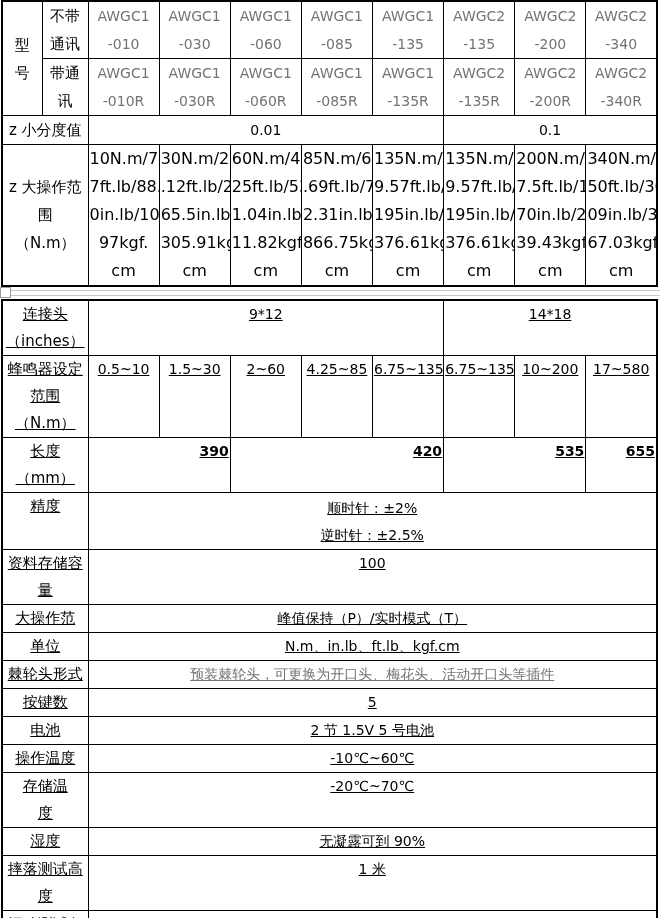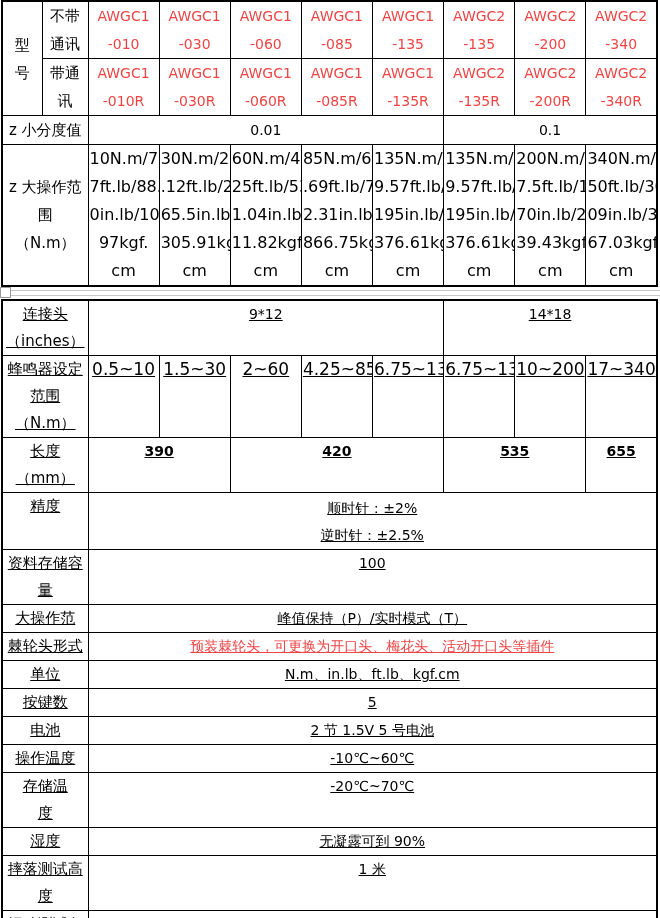--- a/index.html
+++ b/index.html
@@ -6,33 +6,33 @@
   body{width:660px;font-family:"DejaVu Sans",sans-serif;color:#000;}
   table{border-collapse:collapse;table-layout:fixed;width:657px;margin-left:1px;border:2px solid #000;}
   td{border:1px solid #000;text-align:center;vertical-align:middle;white-space:pre-line;
      overflow:hidden;padding:0 1px;font-size:14px;}
   
   .t1 td{line-height:28px;}
   .t1 .r1,.t1 .r2{height:57px;}
   .t1 .r3{height:28px;margin-left:44px;}
   .t1 .r4{height:138px;}
   .cjk{font-size:15px;}
-  .red{color:#ef4444;}
+  .red{color:#737373;}
   .range-val{font-size:16px;line-height:28px;}
   
   .tbl-gap{position:relative;height:12px;}
   .gap-line{position:absolute;left:0;right:0;top:3px;height:4px;
             border-top:1px solid #c9c9c9;border-bottom:1px solid #c9c9c9;}
   .gap-handle{position:absolute;left:0;top:0;width:9px;height:9px;background:#fff;
               border:1px solid #9a9a9a;z-index:2;}
   
   .t2 td{line-height:27px;vertical-align:top;text-decoration:underline;}
   .t2 .lbl{font-size:15px;}
-  .num{font-size:17px;}
-  .bold{font-weight:bold;}
+  .num{font-size:14px;}
+  .bold{font-weight:bold;text-align:right;}
   .acc-val{line-height:23px;padding-top:2px;margin-left:16px;}
   .hr-conn{height:54px;}  .hr-buzz{height:56px;}  .hr-1{height:27px;}
   .hr-acc{height:47px;}   .hr-cap{height:55px;margin-left:8px;}   .hr-2{height:28px;}
   .hr-stor{height:54px;}  .hr-drop{height:54px;}  .hr-vib{height:55px;}
 </style>
 </head>
 <body>
 
 <table class="t1">
   <colgroup>
@@ -156,21 +156,21 @@
   <tr class="hr-buzz">
     <td class="lbl">蜂鸣器设定
 范围（N.m）</td>
     <td class="num">0.5~10</td>
     <td class="num">1.5~30</td>
     <td class="num">2~60</td>
     <td class="num">4.25~85</td>
     <td class="num">6.75~135</td>
     <td class="num">6.75~135</td>
     <td class="num">10~200</td>
-    <td class="num">17~340</td>
+    <td class="num">17~580</td>
   </tr>
   <tr class="hr-1">
     <td class="lbl">长度（mm）</td>
     <td class="bold" colspan="2">390</td>
     <td class="bold" colspan="3">420</td>
     <td class="bold" colspan="2">535</td>
     <td class="bold">655</td>
   </tr>
   <tr class="hr-acc">
     <td class="lbl">精度</td>
@@ -180,26 +180,26 @@
   <tr class="hr-cap">
     <td class="lbl">资料存储容
 量</td>
     <td colspan="8">100</td>
   </tr>
   <tr class="hr-2">
     <td class="lbl">大操作范</td>
     <td colspan="8">峰值保持（P）/实时模式（T）</td>
   </tr>
   <tr class="hr-2">
+    <td class="lbl">单位</td>
+    <td colspan="8">N.m、in.lb、ft.lb、kgf.cm</td>
+  </tr>
+  <tr class="hr-2">
     <td class="lbl">棘轮头形式</td>
     <td class="red" colspan="8">预装棘轮头，可更换为开口头、梅花头、活动开口头等插件</td>
-  </tr>
-  <tr class="hr-2">
-    <td class="lbl">单位</td>
-    <td colspan="8">N.m、in.lb、ft.lb、kgf.cm</td>
   </tr>
   <tr class="hr-2">
     <td class="lbl">按键数</td>
     <td colspan="8">5</td>
   </tr>
   <tr class="hr-2">
     <td class="lbl">电池</td>
     <td colspan="8">2 节 1.5V 5 号电池</td>
   </tr>
   <tr class="hr-2">

